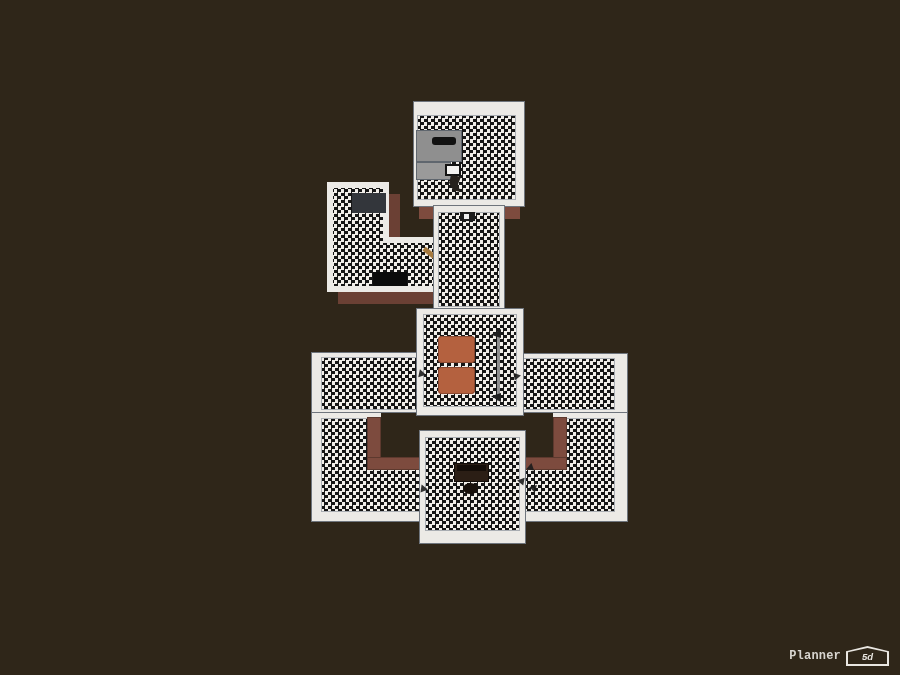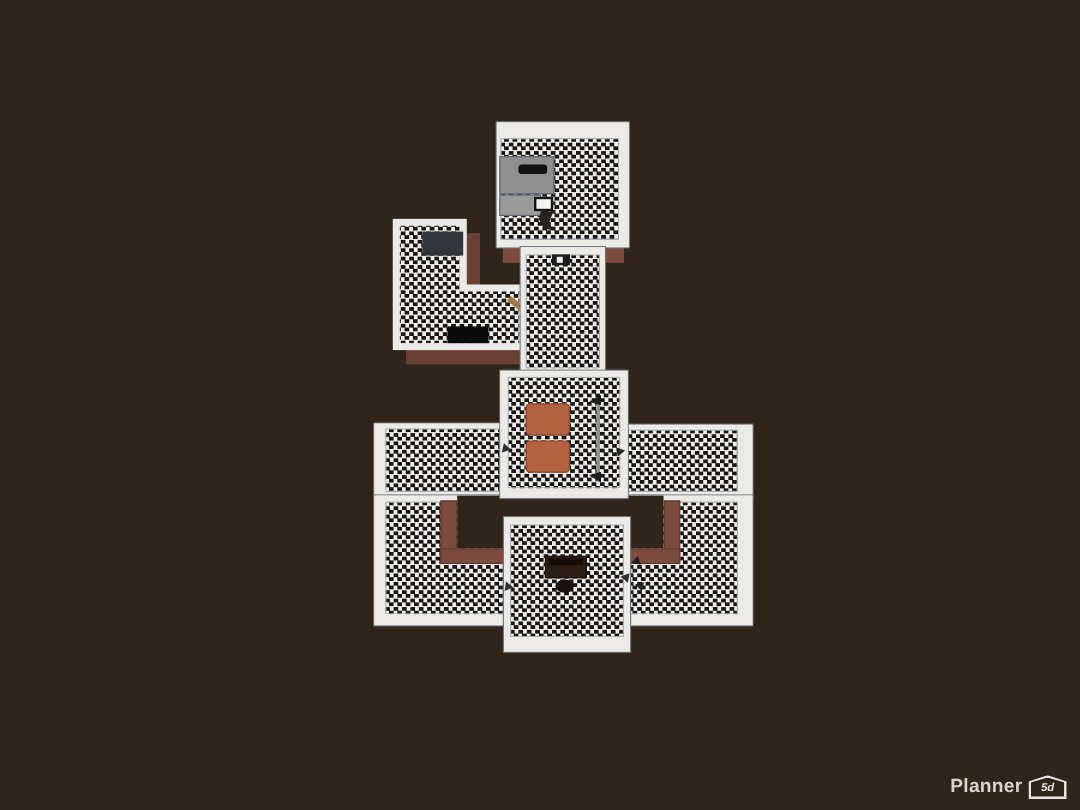--- a/index.html
+++ b/index.html
@@ -82,22 +82,22 @@
   #room-office{left:420px;top:431px;width:105px;height:112px;border-width:6px 5px 12px 5px;z-index:5;}
   #desk{position:absolute;left:29px;top:26px;width:35px;height:19px;background:var(--darkFurniture,#2b1e15);
         box-shadow:inset 0 0 0 1px #120c08;}
   #desk-top{position:absolute;left:3px;top:2px;width:29px;height:6px;background:#140d08;}
   #office-chair{position:absolute;left:38px;top:46px;width:15px;height:11px;border-radius:50%;background:#17100b;}
   #arrow-o-left{left:-4px;top:48px;transform:rotate(8deg);}
   #arrow-o-right{right:-4px;top:40px;transform:rotate(-170deg);}
 
   
   .logo{position:absolute;right:11px;bottom:9px;display:flex;align-items:center;gap:5px;}
-  .logo-text{color:var(--logoText,#d8d5d0);font-size:16px;font-weight:600;letter-spacing:.2px;}
-  .badge{position:relative;width:32px;height:20px;font-style:italic;}
+  .logo-text{color:var(--logoText,#d8d5d0);font-size:12px;font-weight:600;letter-spacing:.2px;font-family:Liberation Mono, monospace;}
+  .badge{position:relative;width:43px;height:20px;font-style:italic;}
   .badge-outer{position:absolute;inset:0;background:#e9e6e1;
       clip-path:polygon(50% 0,100% 26%,100% 100%,0 100%,0 26%);}
   .badge-inner{position:absolute;left:2px;top:2px;right:2px;bottom:2px;background:var(--background,#2f2619);
       clip-path:polygon(50% 0,100% 26%,100% 100%,0 100%,0 26%);}
   .badge-text{position:absolute;left:0;right:0;top:6px;text-align:center;color:#e9e6e1;
       font-size:9.5px;font-weight:700;line-height:1;}
 </style>
 </head>
 <body>
 

